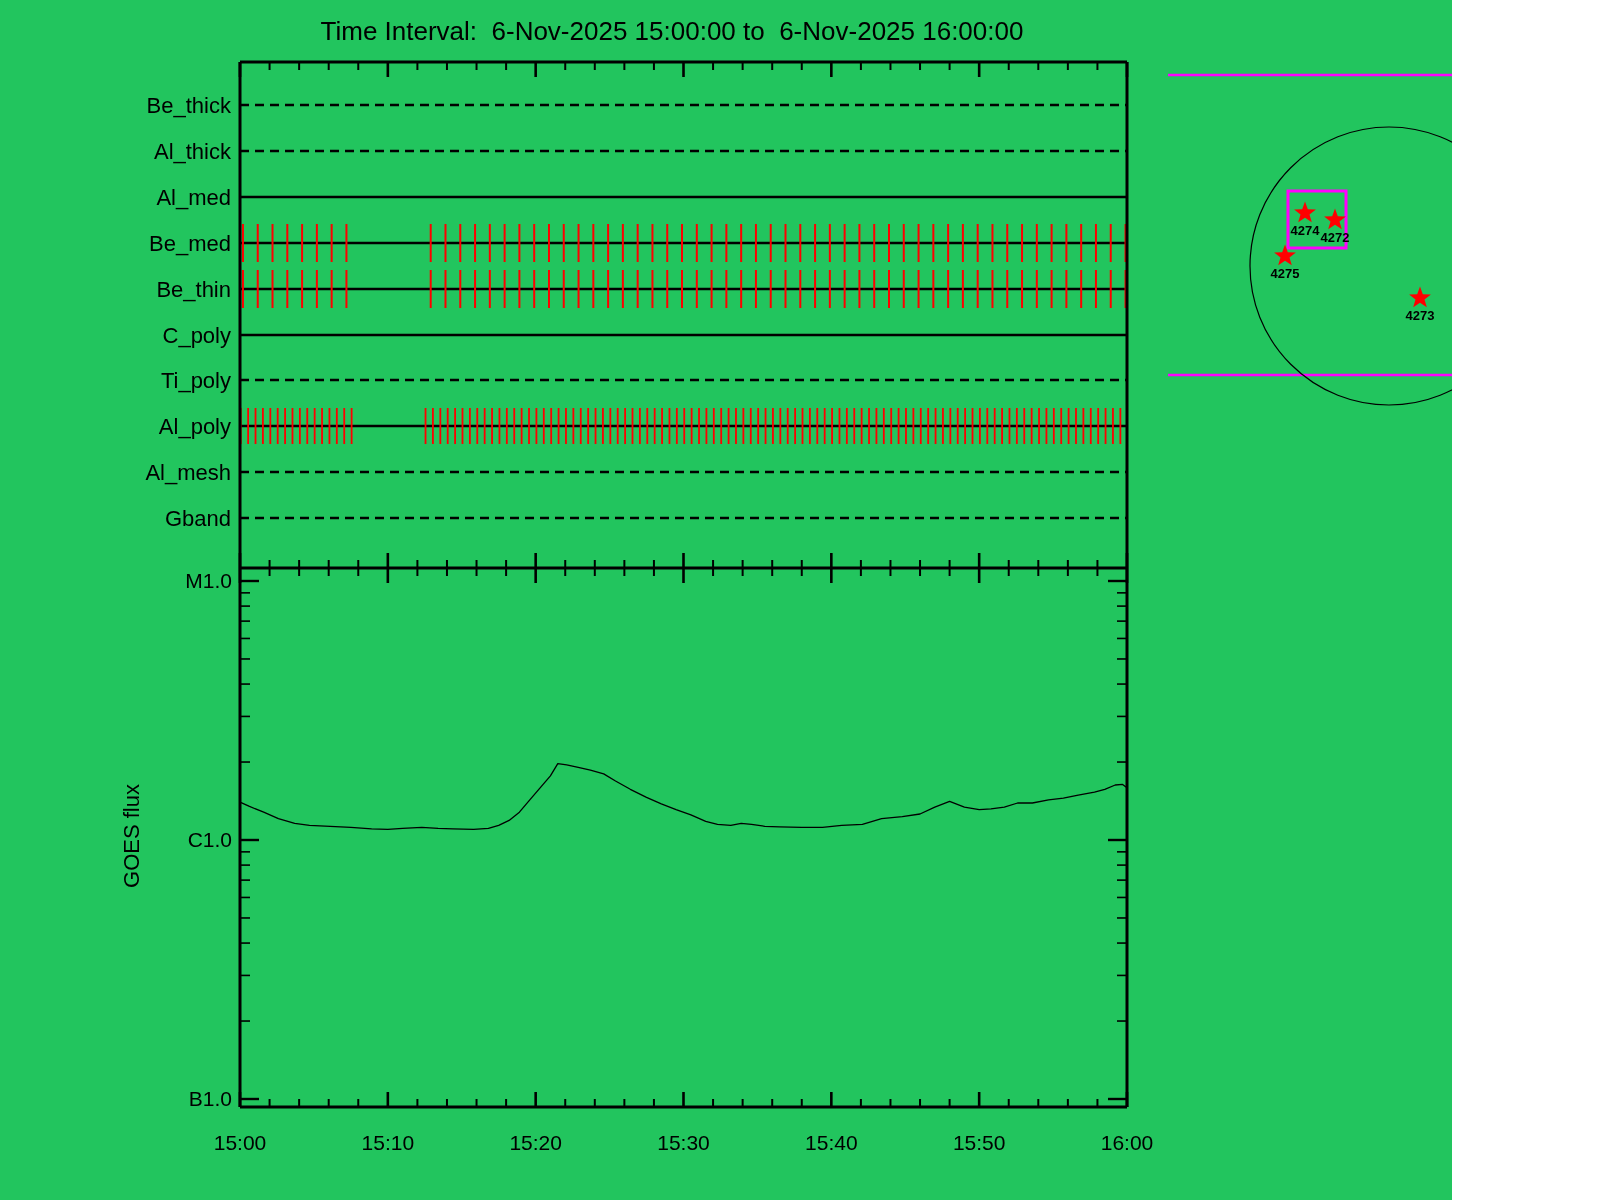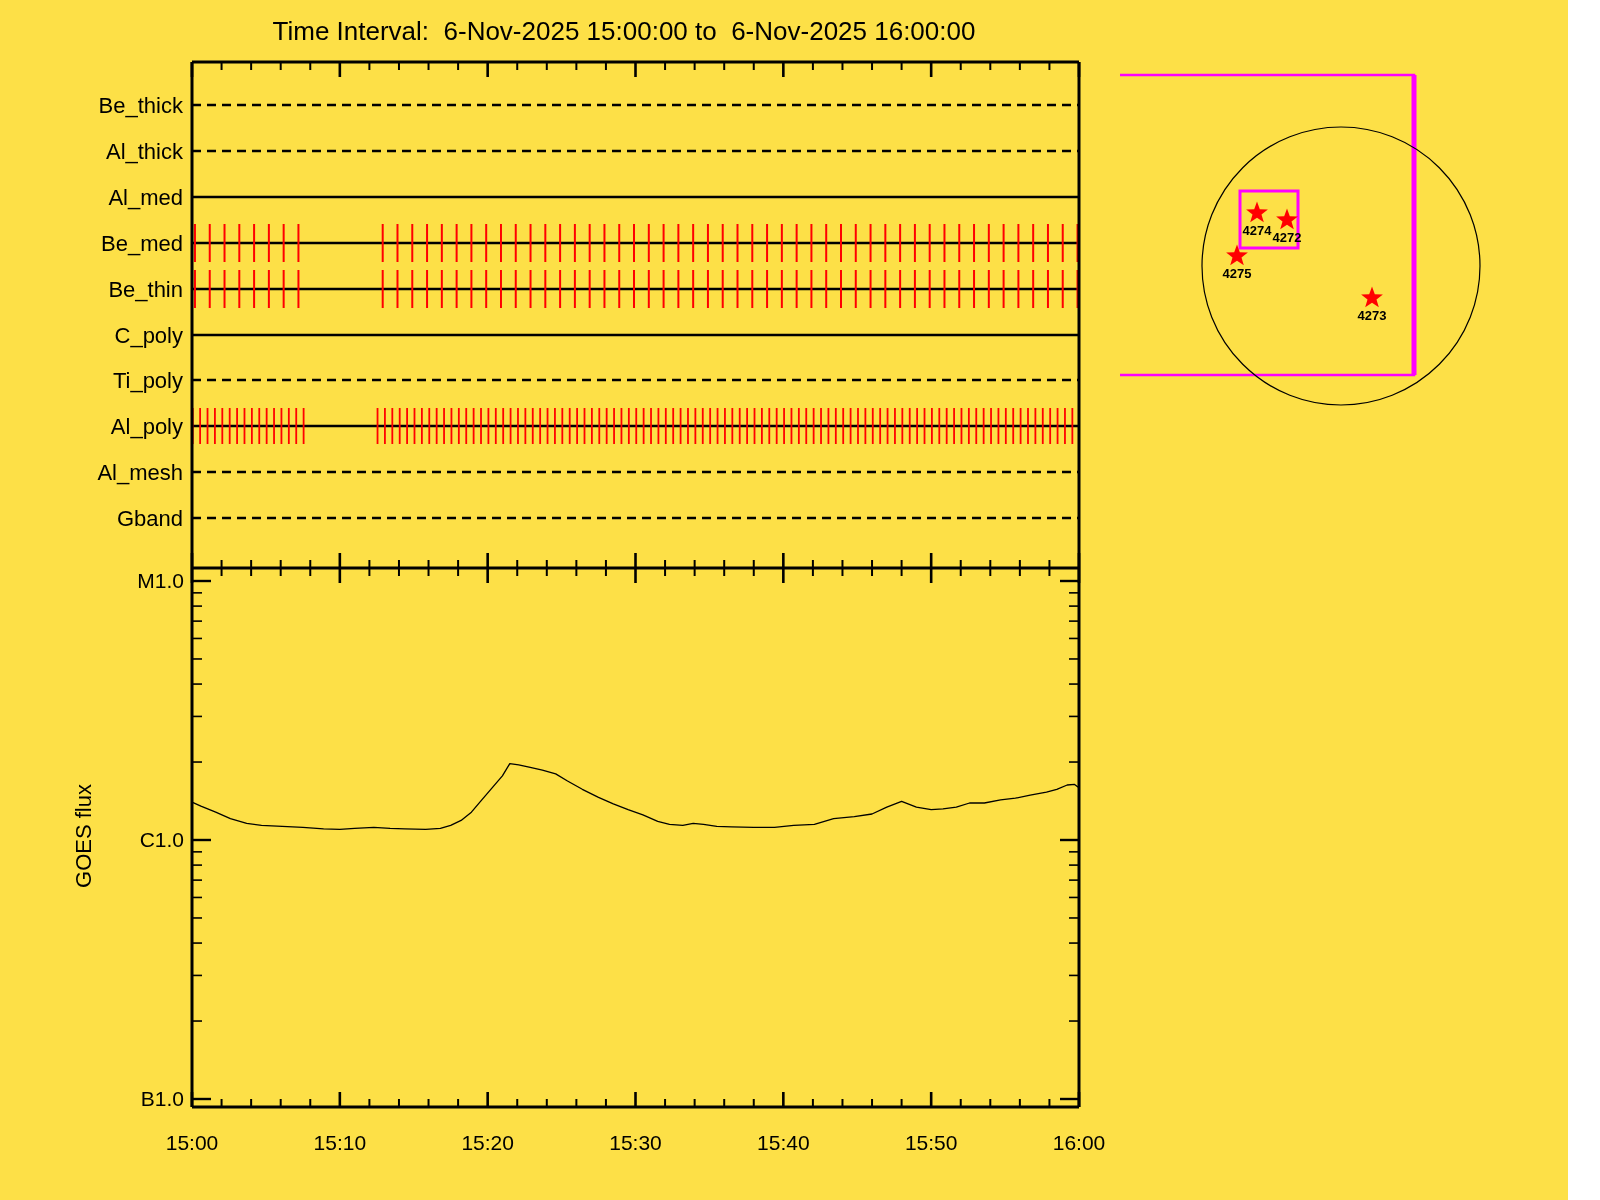--- a/index.html
+++ b/index.html
@@ -1,16 +1,16 @@
 <!DOCTYPE html>
 <html><head>
 <meta charset="utf-8">
 <style>
   html,body{margin:0;padding:0;background:#ffffff;}
-  .canvas{position:relative;width:1568px;height:1200px;background:#fde047;overflow:hidden;}
+  .canvas{position:relative;width:1404px;height:1200px;background:#22c55e;overflow:hidden;padding-left:48px;}
   svg text{font-family:"Liberation Sans","DejaVu Sans",sans-serif;fill:#000000;}
   .title-text{font-size:26px;}
   .row-label{font-size:22px;}
   .ytick-label{font-size:21px;}
   .xtick-label{font-size:21px;}
   .yaxis-title{font-size:22px;}
   .ar-label{font-size:13px;font-weight:bold;}
 </style>
 </head>
 <body>

